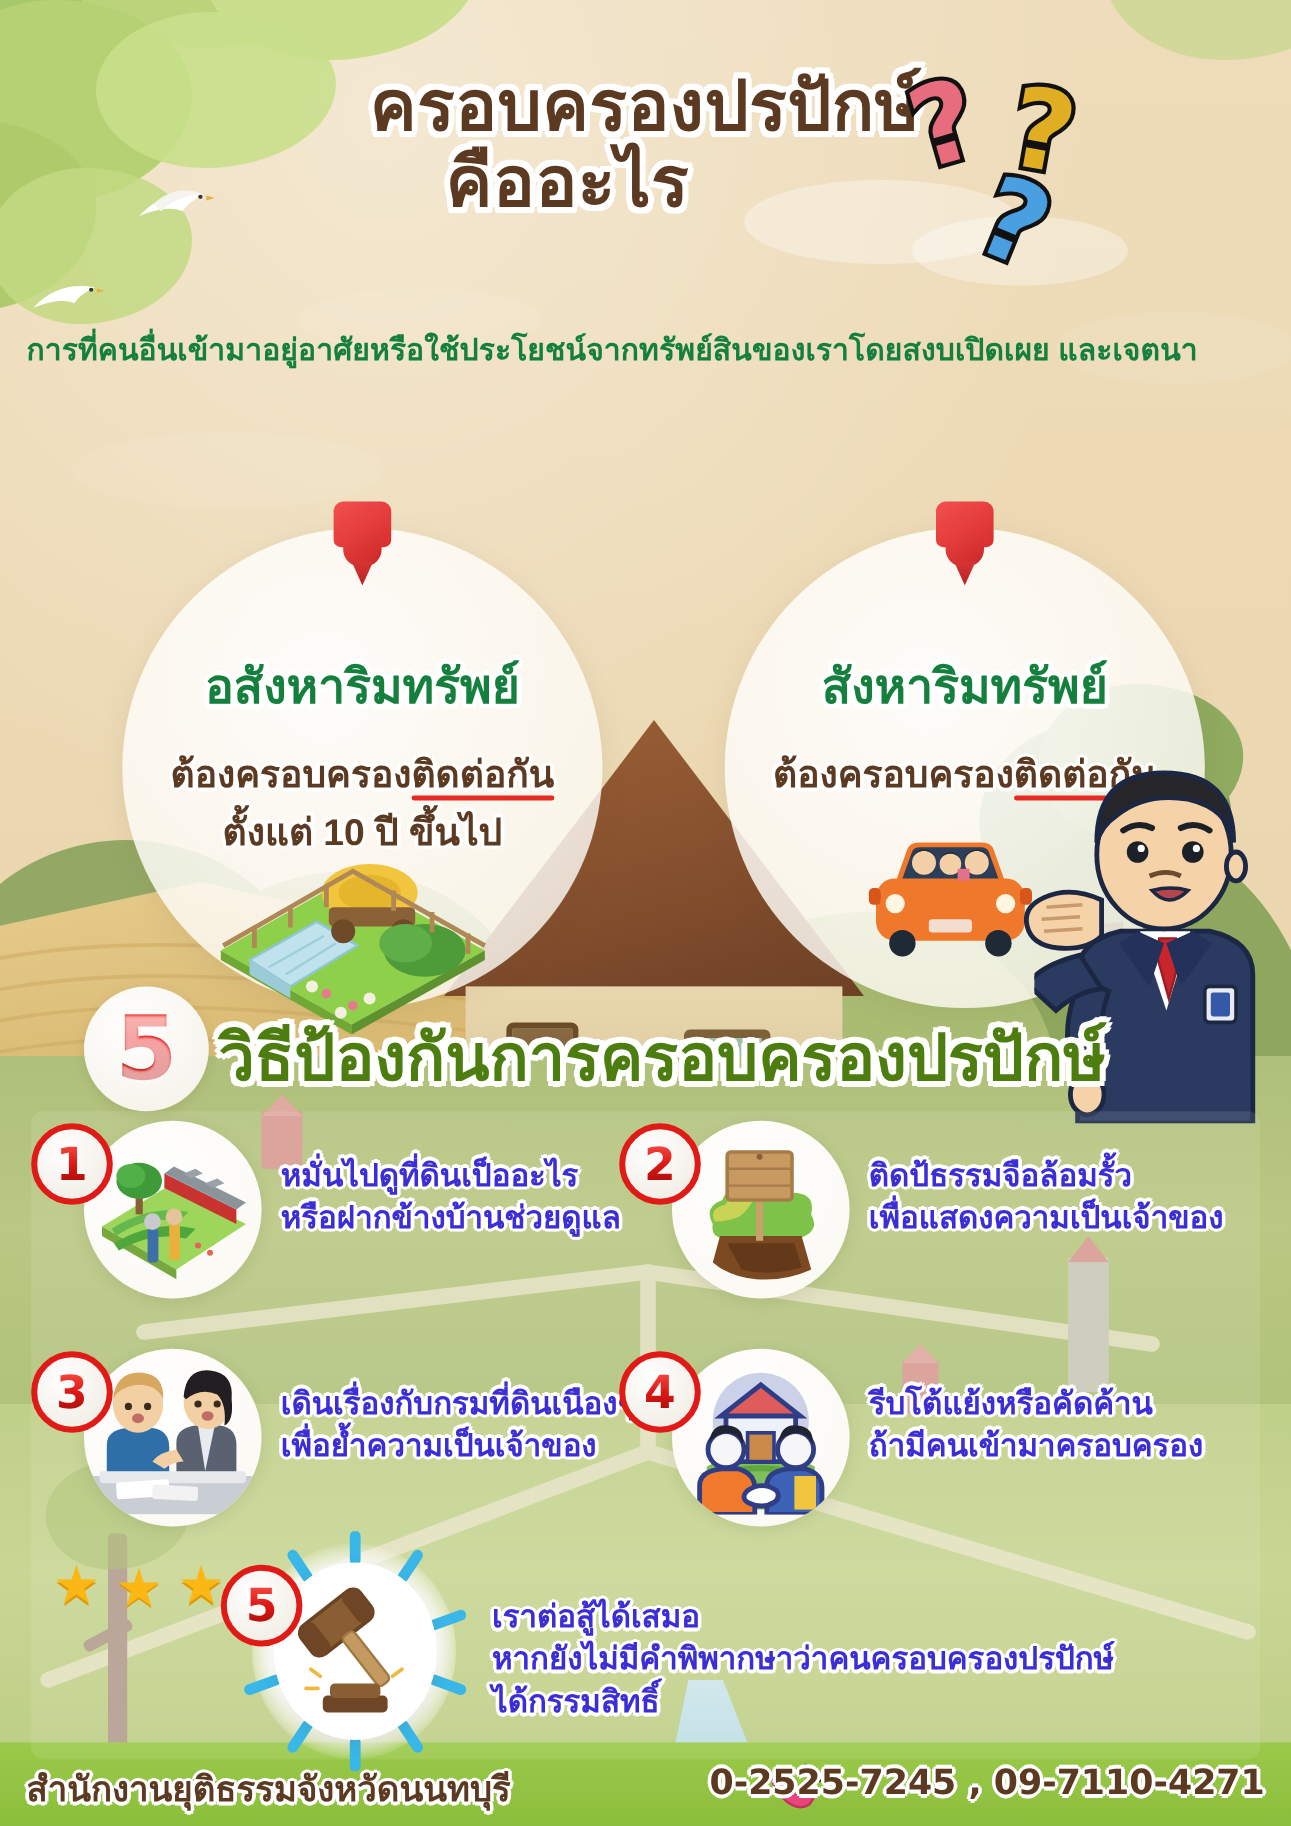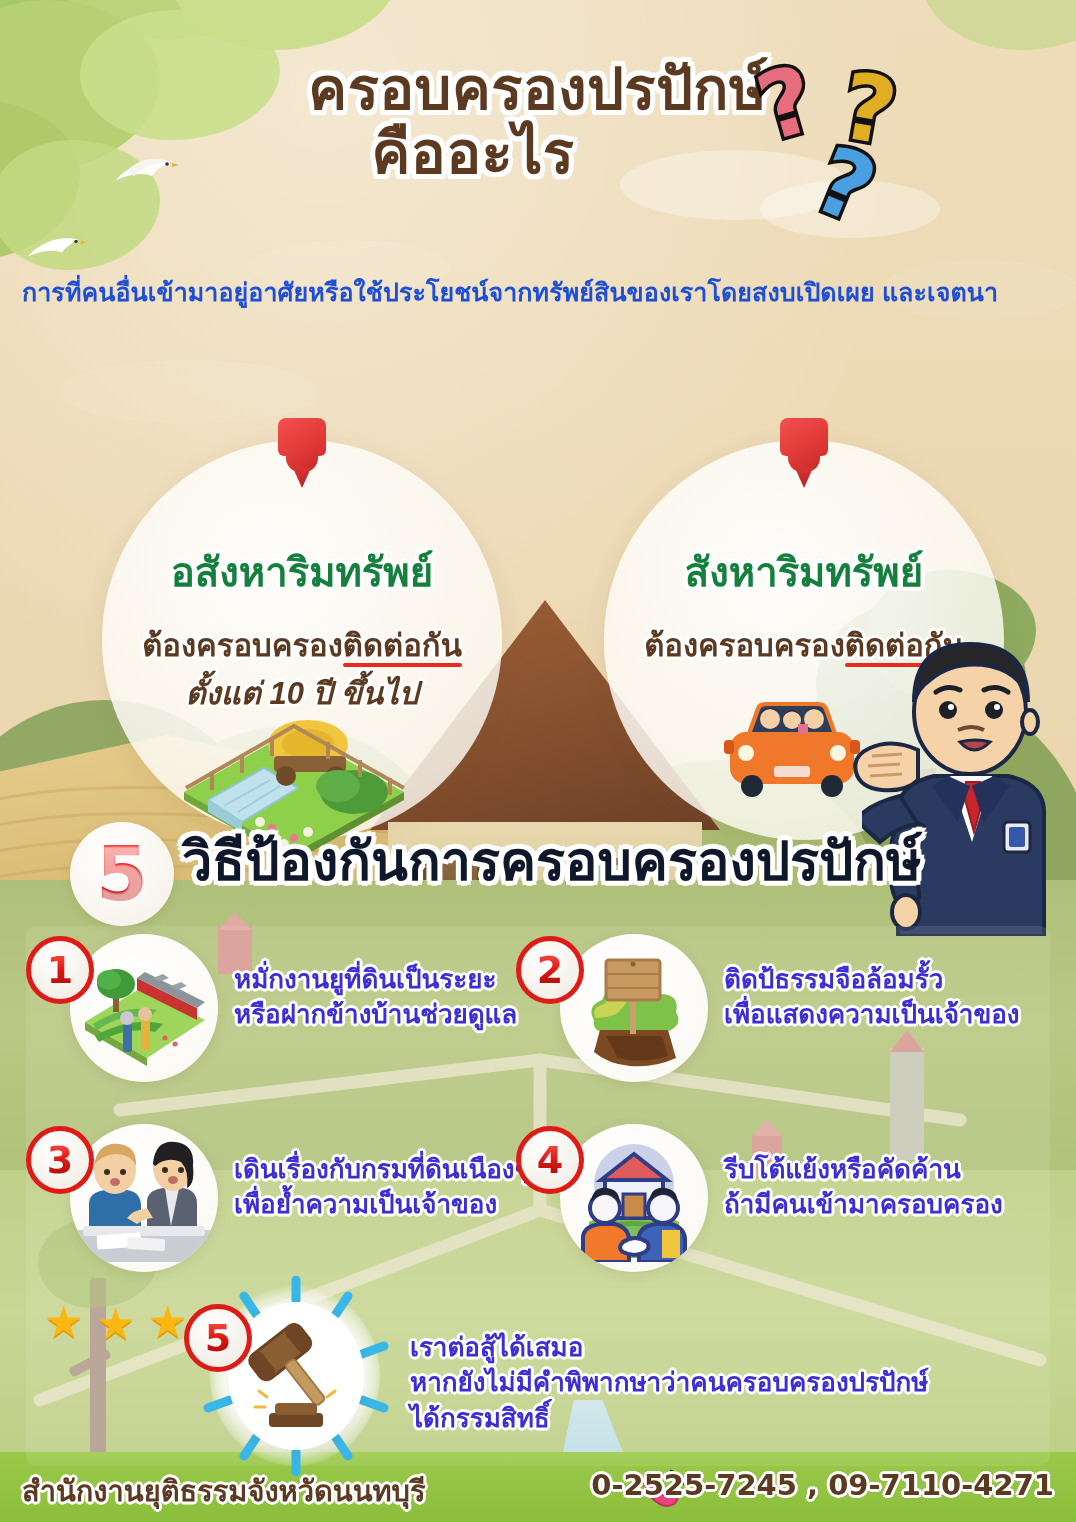--- a/index.html
+++ b/index.html
@@ -96,21 +96,21 @@
   .qmarks { position:absolute; left:760px; top:58px; width:210px; height:180px; }
   .qm { position:absolute; font-size:92px; font-weight:bold; font-family:"DejaVu Sans", sans-serif;
         -webkit-text-stroke:7px #111; paint-order:stroke fill; line-height:1; }
   .qm.red   { color:#E76C7E; left:0px;   top:0px;   transform:rotate(-16deg); }
   .qm.yellow{ color:#E0AE22; left:82px;  top:6px;   transform:rotate(10deg); }
   .qm.blue  { color:#4A9FE0; left:58px;  top:82px;  transform:rotate(22deg); }
 
   
   .desc { position:absolute; left:22px; top:272px; width:1040px; }
   .desc p {
-    font-size:25px; color:#1d4ed8; font-weight:bold; line-height:1.62;
+    font-size:25px; color:#15803d; font-weight:bold; line-height:1.62;
     letter-spacing:.1px;
   }
 
   
   .circle-card { position:absolute; width:400px; height:400px; }
   .circle-card .disc {
     position:absolute; inset:0; border-radius:50%;
     background:radial-gradient(circle at 42% 34%, rgba(255,255,255,.93), rgba(252,248,238,.78));
     box-shadow:0 5px 22px rgba(120,90,50,.10);
   }
@@ -129,21 +129,21 @@
     text-shadow:-3px -3px 0 #fff,3px -3px 0 #fff,-3px 3px 0 #fff,3px 3px 0 #fff,
                 0 -4px 0 #fff,0 4px 0 #fff,-4px 0 0 #fff,4px 0 0 #fff;
   }
   .cc-l1, .cc-l2 {
     position:absolute; left:0; width:100%; text-align:center;
     font-size:31px; font-weight:bold; color:#5B3A21;
     text-shadow:-2px -2px 0 #fff,2px -2px 0 #fff,-2px 2px 0 #fff,2px 2px 0 #fff,
                 0 -3px 0 #fff,0 3px 0 #fff,-3px 0 0 #fff,3px 0 0 #fff;
   }
   .cc-l1 { top:180px; }
-  .cc-l2 { top:228px;font-style:italic; }
+  .cc-l2 { top:228px; }
   .cc-l1 .underline { position:relative; }
   .cc-l1 .underline::after {
     content:""; position:absolute; left:0; right:0; bottom:-4px; height:4px;
     background:#E52B24; border-radius:2px;
   }
 
   
   .five-head { position:absolute; left:60px; top:818px; width:1000px; height:115px; }
   .five-badge {
     position:absolute; left:10px; top:4px; width:104px; height:104px; border-radius:50%;
@@ -151,22 +151,22 @@
     display:flex; align-items:center; justify-content:center;
     box-shadow:0 3px 10px rgba(90,70,40,.14);
   }
   .five-badge span {
     font-family:"DejaVu Sans", sans-serif; font-size:74px; font-weight:bold;
     background:linear-gradient(180deg,#FF5A52 0%,#E01A16 45%,#A50D0C 100%);
     -webkit-background-clip:text; background-clip:text; color:transparent;
     text-shadow:0 2px 2px rgba(255,255,255,.6);
   }
   .five-text {
-    position:absolute; left:122px; top:0;
-    font-size:54px; font-weight:bold; color:#0f172a; white-space:nowrap;
+    position:absolute; left:122px; top:20px;
+    font-size:54px; font-weight:bold; color:#4d7c0f; white-space:nowrap;
     text-shadow:-4px -4px 0 #fff,4px -4px 0 #fff,-4px 4px 0 #fff,4px 4px 0 #fff,
                 0 -5px 0 #fff,0 5px 0 #fff,-5px 0 0 #fff,5px 0 0 #fff;
   }
 
   
   .tips-panel {
     position:absolute; left:26px; top:926px; width:1024px; height:540px;
     background:rgba(255,255,255,.10); border-radius:10px;
   }
   .tip { position:absolute; }
@@ -494,21 +494,21 @@
           <g fill="#E4625C">
               <circle cx="86" cy="90" r="2.5"></circle>
               <circle cx="96" cy="96" r="2.5"></circle>
             </g>
         </svg>
       </div>
       <div class="tip-num">
         <span>1</span>
       </div>
       <div class="tip-text">
-        <div>หมั่กงานยูที่ดินเป็นระยะ</div>
+        <div>หมั่นไปดูที่ดินเป็ออะไร</div>
         <div>หรือฝากข้างบ้านช่วยดูแล</div>
       </div>
     </div>
 
     <div class="tip" style="left:490px;top:8px;width:534px;height:155px;">
       <div class="tip-circle">
         <svg width="124" height="124" viewBox="0 0 124 124">
           <path d="M22 74 Q14 60 30 54 Q36 38 56 44 Q72 34 88 48 Q108 48 104 66 Q112 80 94 86 L30 86 Q20 84 22 74 Z" fill="#7FC24A"></path>
           <path d="M24 72 Q18 62 32 58 Q40 46 58 50 Q52 62 44 68 Q34 72 24 72 Z" fill="#C9D455"></path>
           <path d="M28 84 L96 84 L104 112 Q82 122 58 120 Q36 118 22 106 Z" fill="#7C4A22"></path>

